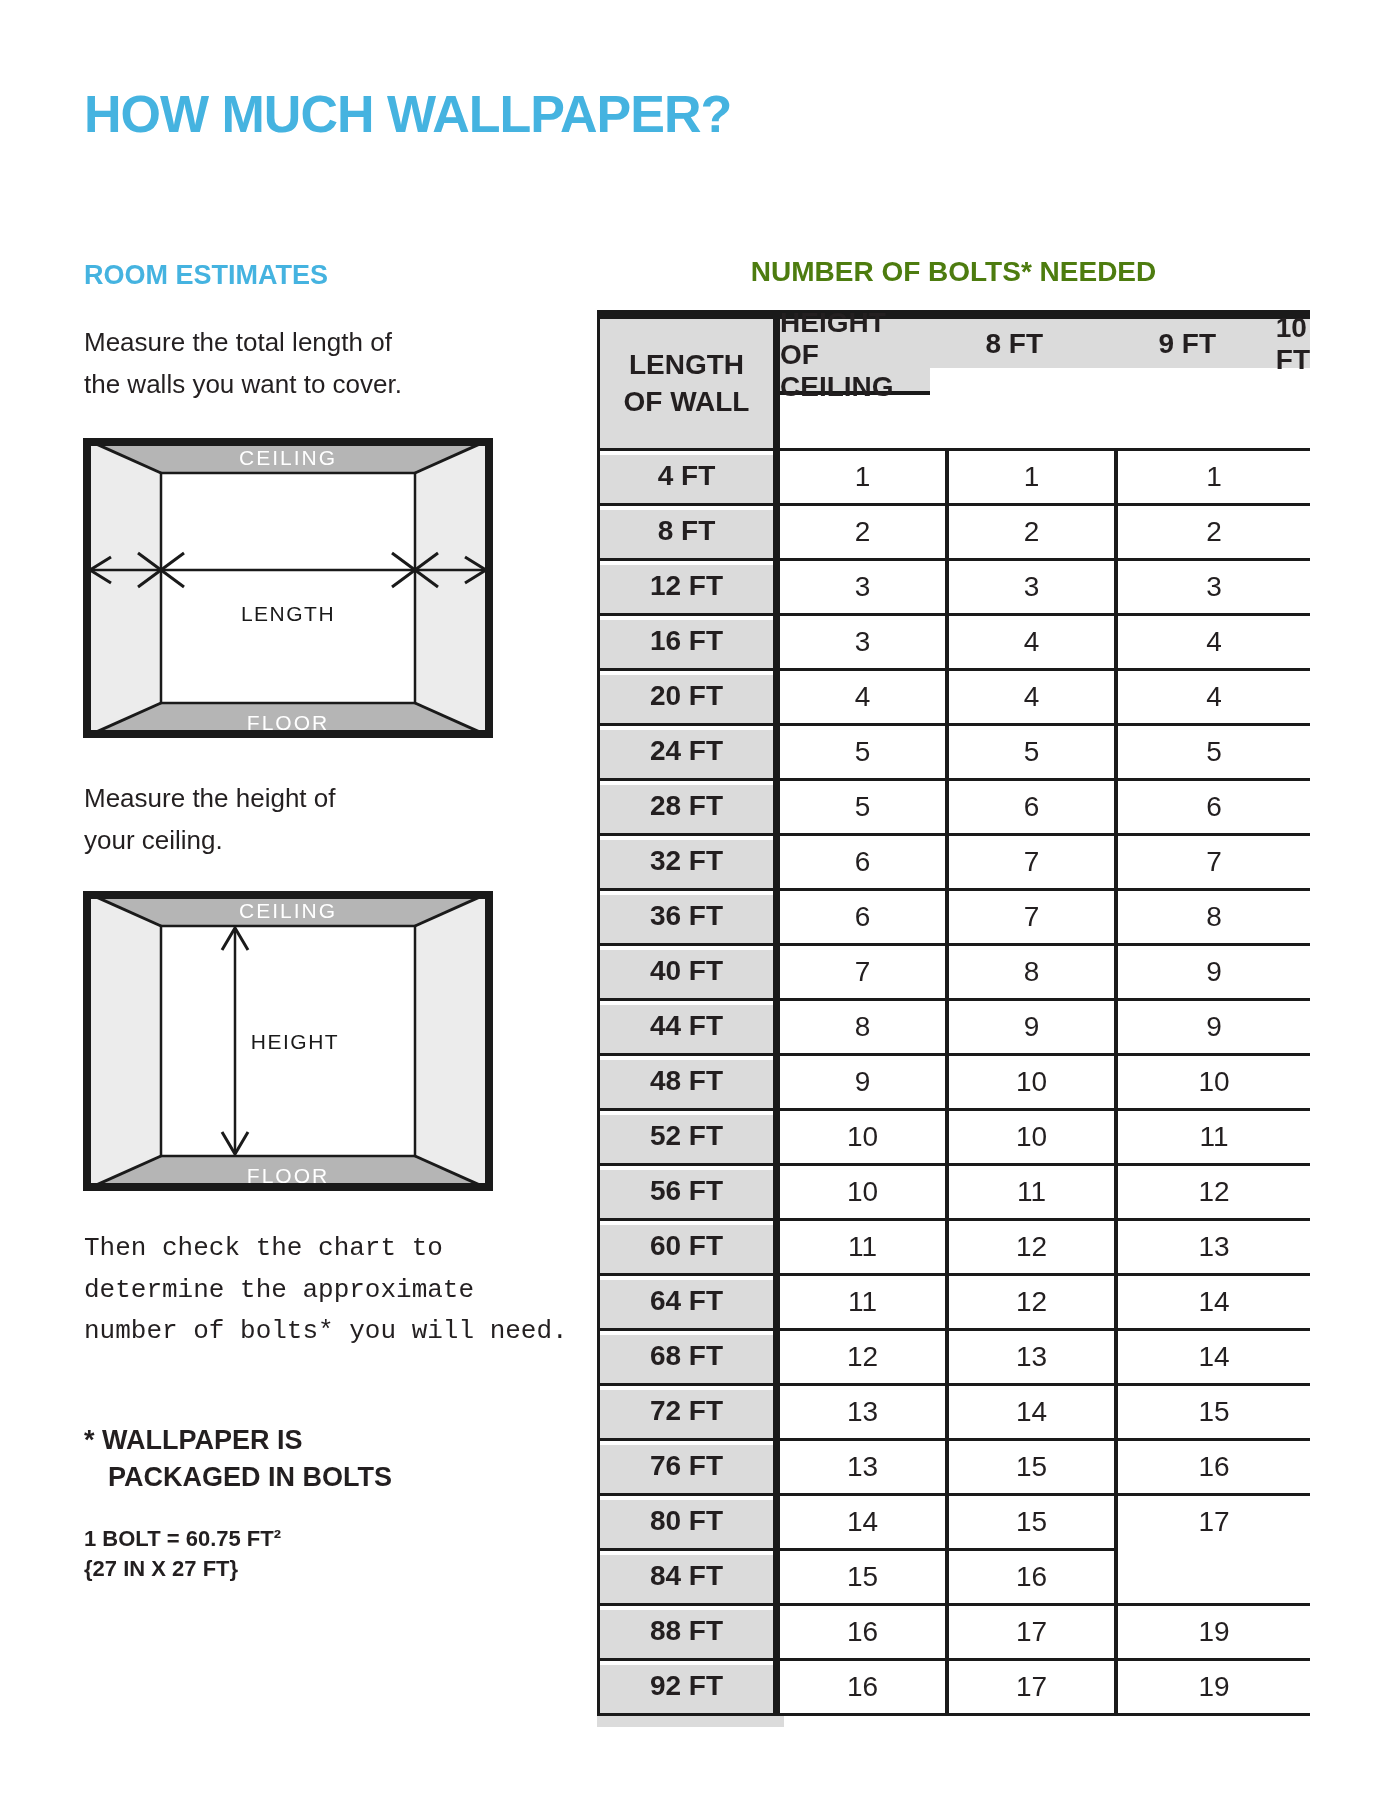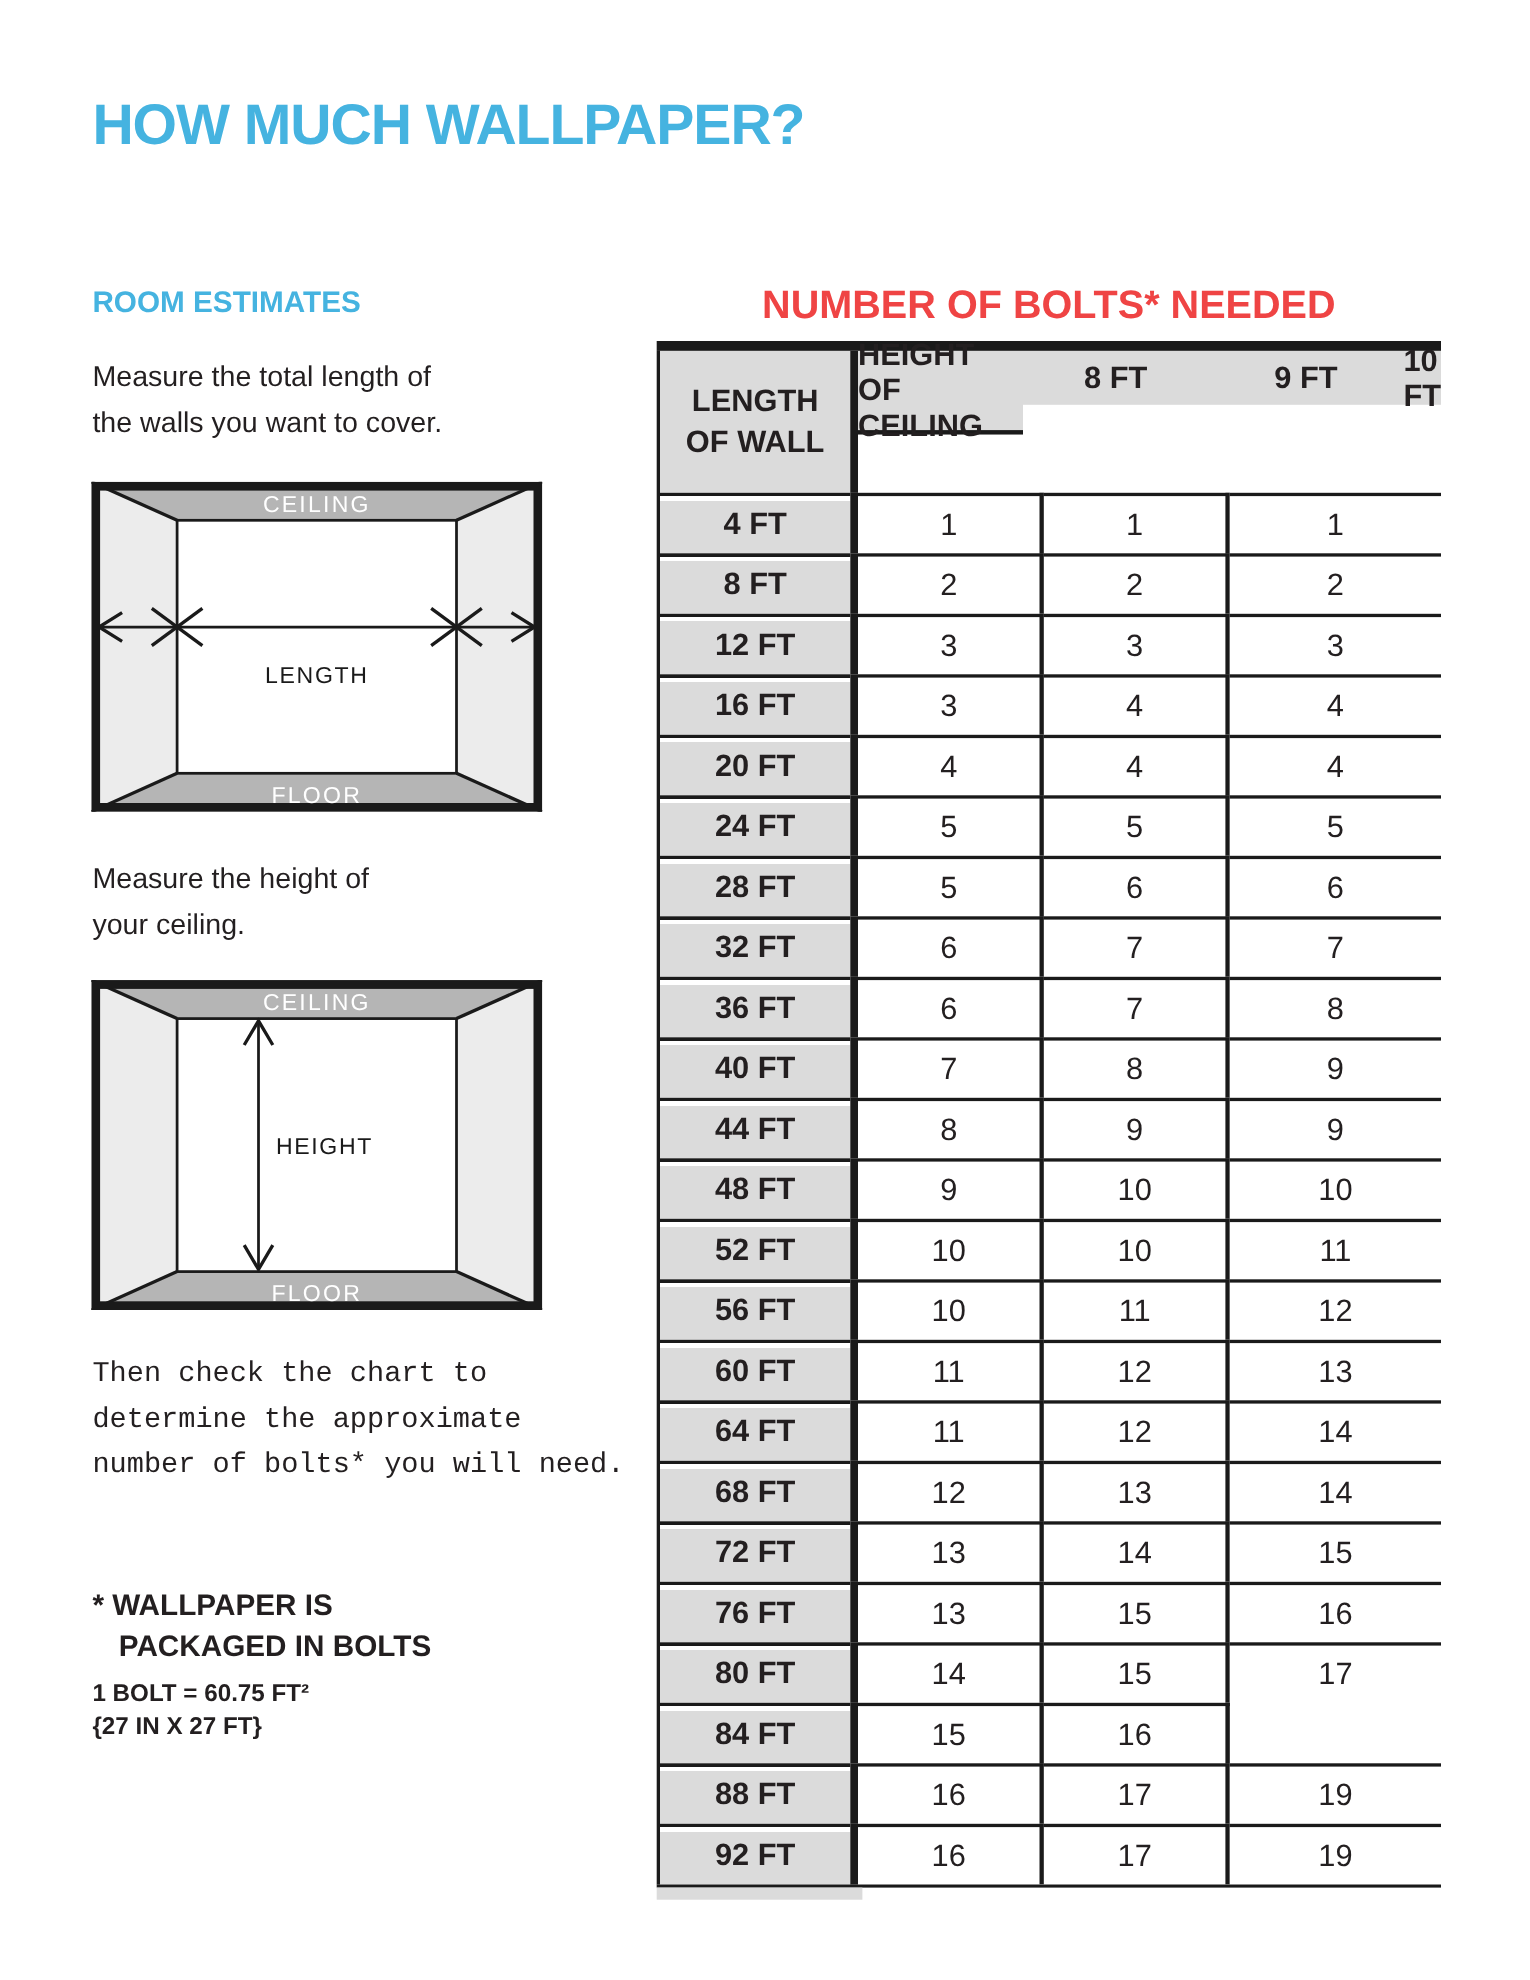--- a/index.html
+++ b/index.html
@@ -43,21 +43,20 @@
   .step1 { top: 322px; }
   .step2 { top: 778px; }
   .step3 { top: 1228px; font-family: Liberation Mono, monospace; }
   .footnote {
     position: absolute;
     left: 84px;
     top: 1422px;
     font-size: 27px;
     font-weight: bold;
     line-height: 1.38;
-    margin-top: 19px;
   }
   .footnote .fn2 { padding-left: 24px; }
   .bolt-eq {
     position: absolute;
     left: 84px;
     top: 1524px;
     font-size: 22px;
     font-weight: bold;
     line-height: 1.35;
     white-space: pre-line;
@@ -68,23 +67,23 @@
   .diagram svg text {
     font-family: "Liberation Sans", sans-serif;
   }
   
   .theading {
     position: absolute;
     left: 597px;
     top: 256px;
     width: 713px;
     text-align: center;
-    font-size: 36px;
-    font-weight: bold;
-    color: #ef4444;
+    font-size: 28px;
+    font-weight: bold;
+    color: #4d7c0f;
   }
   .btable { position: absolute; left: 597px; top: 310px; width: 713px; }
   .topbar { height: 9px; background: #1a1a1a; }
   .bbody { border-left: 3px solid #1a1a1a; width: 713px; }
   .bhead { display: flex; height: 129px; }
   .hleft {
     width: 180px;
     background: #dbdbdb;
     border-right: 7px solid #1a1a1a;
     display: flex; align-items: center; justify-content: center;

